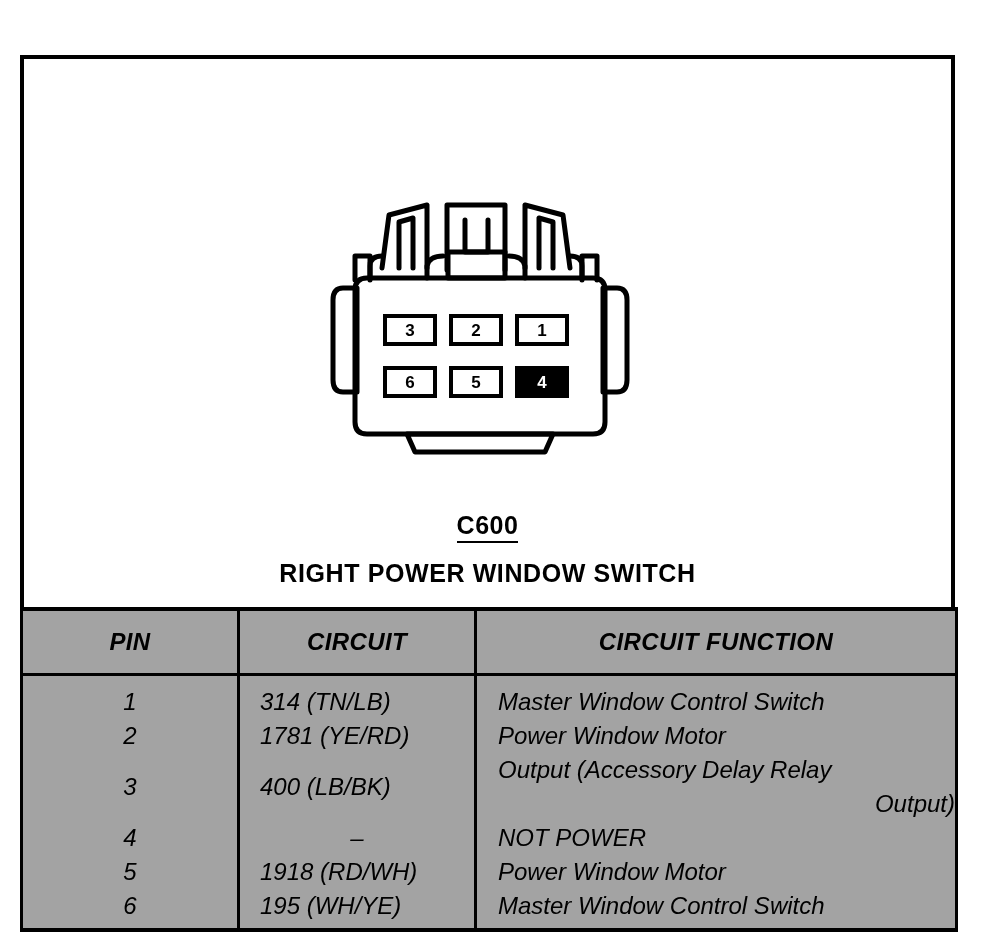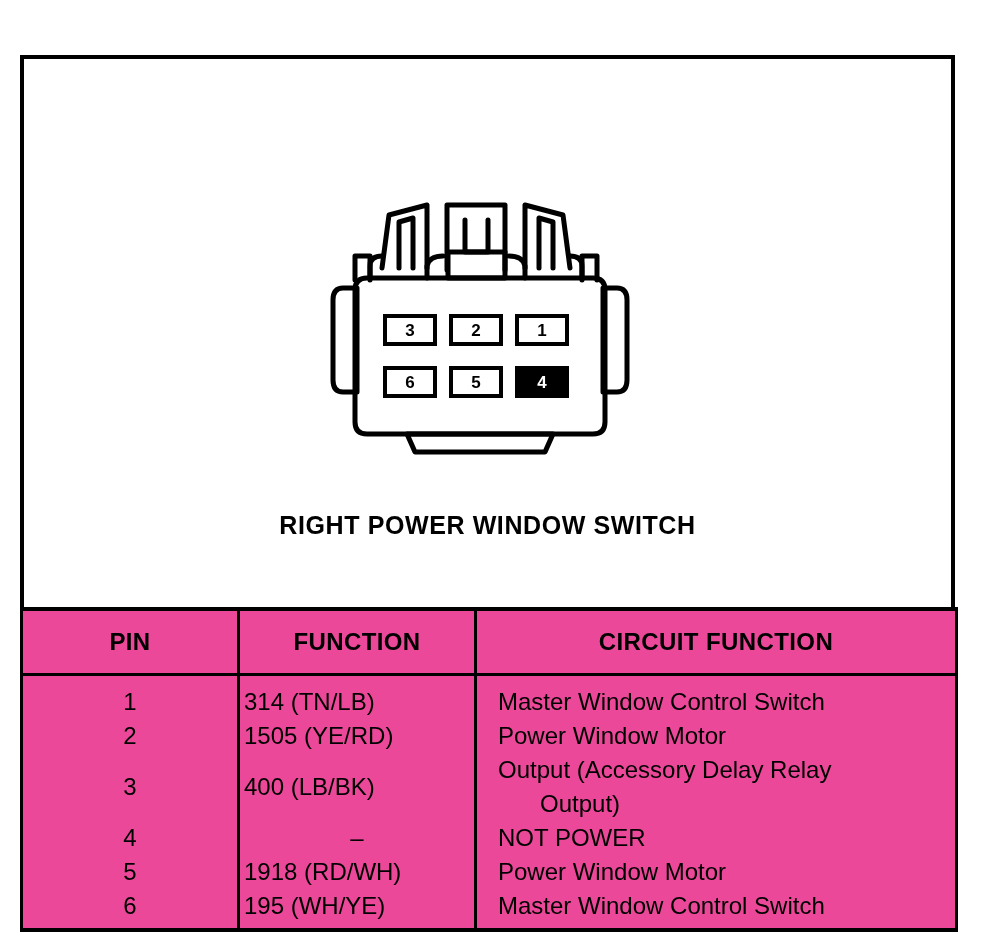--- a/index.html
+++ b/index.html
@@ -55,35 +55,37 @@
   #connector-id {
     font-size: 25px;
     font-weight: bold;
     letter-spacing: 0.5px;
     display: inline-block;
     border-bottom: 2px solid #000;
     padding-bottom: 3px;
     line-height: 1.05;
   }
   #connector-name {
+    margin-top: 17px;
     font-size: 25px;
     font-weight: bold;
     letter-spacing: 0.6px;
     line-height: 1.05;
   }
 
   
   #pin-table {
     position: absolute;
     left: 20px;
     top: 607px;
     width: 935px;
     border-collapse: collapse;
     table-layout: fixed;
-    background: #ec4899;
+    background: #a3a3a3;
+    font-style: italic;
   }
   #pin-table col.c-pin  { width: 217px; }
   #pin-table col.c-ckt  { width: 237px; }
   #pin-table col.c-fn   { width: 481px; }
 
   #pin-table th,
   #pin-table td {
     border-left: 3px solid #000;
     border-right: 3px solid #000;
     padding: 0;
@@ -107,36 +109,37 @@
     border-top: none;
   }
   #pin-table tbody tr:first-child td { padding-top: 9px; }
   #pin-table tbody tr:last-child  td { border-bottom: 4px solid #000; padding-bottom: 5px; }
 
   #pin-table td.cell-pin {
     text-align: center;
   }
   #pin-table td.cell-circuit {
     text-align: left;
-    padding-left: 4px;
+    padding-left: 20px;
   }
   #pin-table td.cell-circuit.dash {
     text-align: center;
     padding-left: 0;
   }
   #pin-table td.cell-function {
     text-align: left;
     padding-left: 21px;
   }
   .fn-wrap {
     display: block;
   }
   .fn-cont {
     display: block;
     padding-left: 42px;
+    text-align: right;
   }
   .row-tall td { height: 68px; }
   .row-tall td.cell-pin,
   .row-tall td.cell-circuit { vertical-align: top; line-height: 34px; }
   .row-tall td.cell-function { line-height: 34px; }
 </style>
 </head>
 <body>
 
 <div id="page">
@@ -194,47 +197,48 @@
         <rect x="126" y="178" width="50" height="28" fill="#ffffff" stroke="#000" stroke-width="4"></rect>
         <text x="151" y="198" font-family="Liberation Sans, sans-serif" font-size="17" font-weight="bold" text-anchor="middle" fill="#000000">5</text>
 
         <rect x="192" y="178" width="50" height="28" fill="#000000" stroke="#000" stroke-width="4"></rect>
         <text x="217" y="198" font-family="Liberation Sans, sans-serif" font-size="17" font-weight="bold" text-anchor="middle" fill="#ffffff">4</text>
       </g>
     </svg>
   </div>
 
   <div id="caption-block">
+    <div><span id="connector-id">C600</span></div>
     <div id="connector-name">RIGHT POWER WINDOW SWITCH</div>
   </div>
 
   <table id="pin-table">
     <colgroup>
       <col class="c-pin">
         <col class="c-ckt">
         <col class="c-fn">
     </colgroup>
     <thead>
       <tr>
         <th>PIN</th>
-        <th>FUNCTION</th>
+        <th>CIRCUIT</th>
         <th>CIRCUIT FUNCTION</th>
       </tr>
     </thead>
     <tbody>
       <tr>
         <td class="cell-pin">1</td>
         <td class="cell-circuit">314 (TN/LB)</td>
         <td class="cell-function">
           <span class="fn-wrap">Master Window Control Switch</span>
         </td>
       </tr>
       <tr>
         <td class="cell-pin">2</td>
-        <td class="cell-circuit">1505 (YE/RD)</td>
+        <td class="cell-circuit">1781 (YE/RD)</td>
         <td class="cell-function">
           <span class="fn-wrap">Power Window Motor</span>
         </td>
       </tr>
       <tr class="row-tall">
         <td class="cell-pin">3</td>
         <td class="cell-circuit">400 (LB/BK)</td>
         <td class="cell-function">
           <span class="fn-wrap">Output (Accessory Delay Relay</span>
           <span class="fn-cont">Output)</span>

